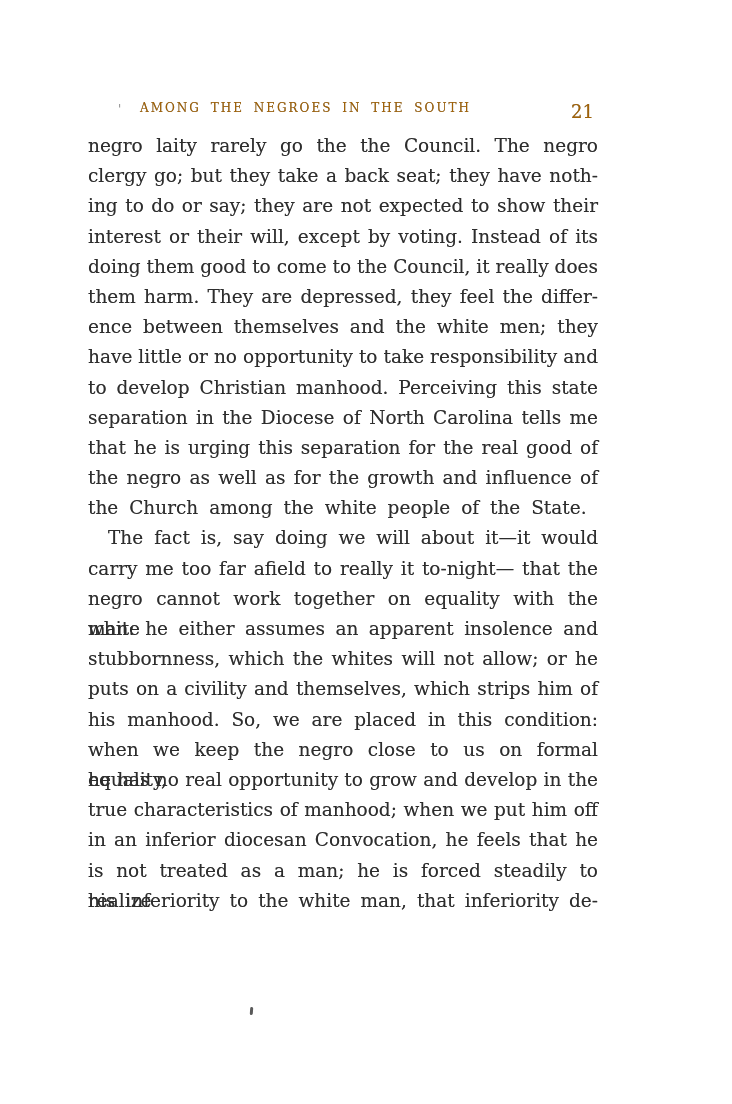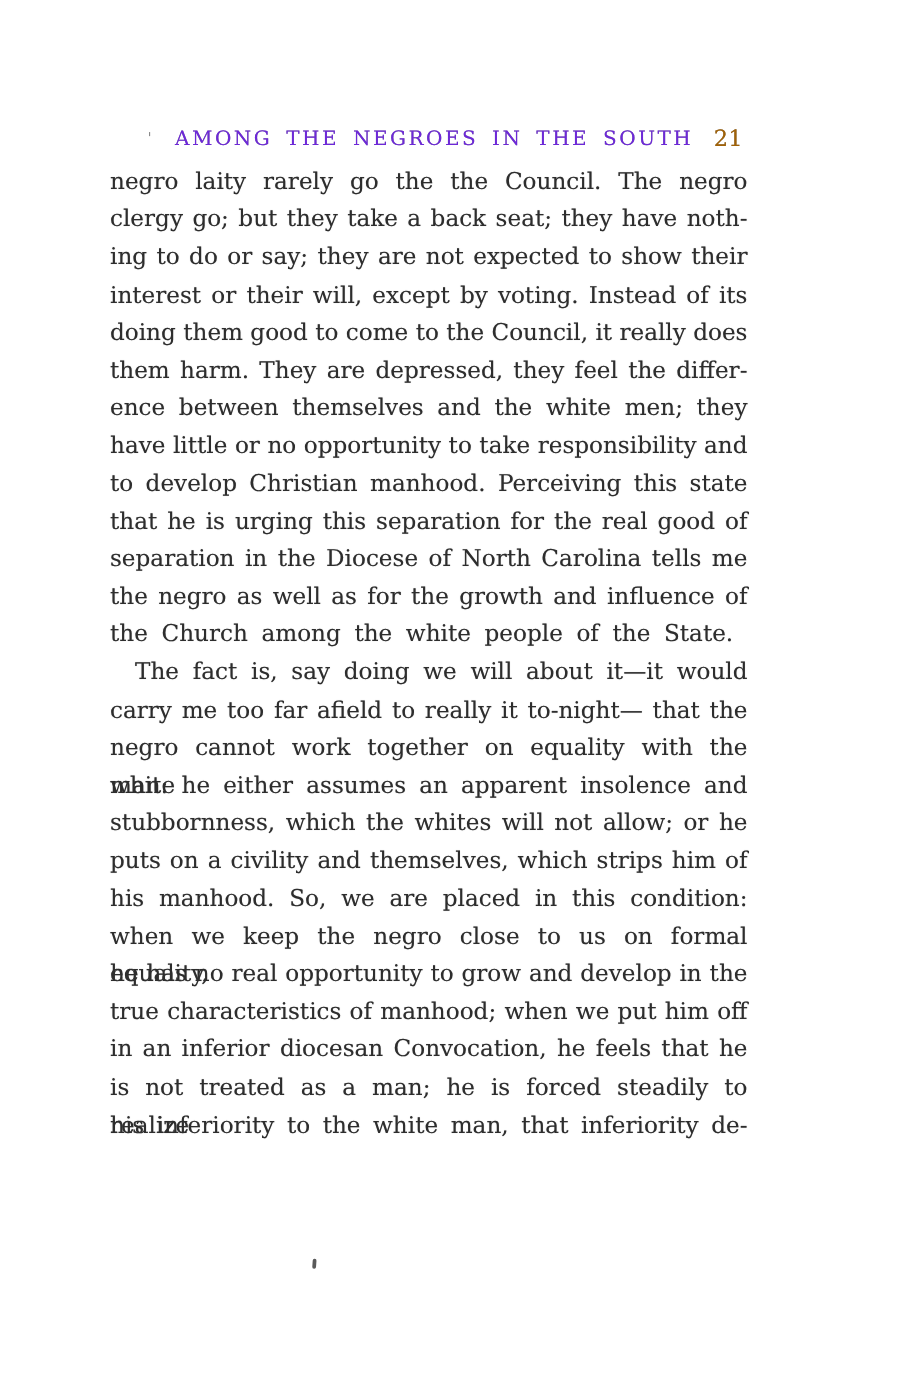--- a/index.html
+++ b/index.html
@@ -31,24 +31,24 @@
     position: absolute;
     left: 30px;
     top: 2px;
     font-size: 12px;
     color: #8a8a8a;
   }
   .running-title {
     position: absolute;
     left: 52px;
     top: 0;
-    font-size: 16px;
+    font-size: 12px;
     letter-spacing: 2px;
     word-spacing: 4px;
-    color: #6d28d9;
+    color: #a16207;
     white-space: nowrap;
     text-shadow: 0 0 0.5px rgba(60,60,60,0.55);
     text-align: center;
   }
   .page-number {
     position: absolute;
     right: 4px;
     top: 0;
     font-size: 18px;
     color: #a16207;
@@ -102,22 +102,22 @@
   <div class="text-block">
     <div class="line">negro laity rarely go the the Council.  The negro</div>
     <div class="line">clergy go; but they take a back seat; they have noth-</div>
     <div class="line">ing to do or say; they are not expected to show their</div>
     <div class="line">interest or their will, except by voting.  Instead of its</div>
     <div class="line">doing them good to come to the Council, it really does</div>
     <div class="line">them harm.  They are depressed, they feel the differ-</div>
     <div class="line">ence between themselves and the white men; they</div>
     <div class="line">have little or no opportunity to take responsibility and</div>
     <div class="line">to develop Christian manhood.  Perceiving this state</div>
+    <div class="line">separation in the Diocese of North Carolina tells me</div>
     <div class="line">that he is urging this separation for the real good of</div>
-    <div class="line">separation in the Diocese of North Carolina tells me</div>
     <div class="line">the negro as well as for the growth and influence of</div>
     <div class="line para-end">the Church among the white people of the State.</div>
     <div class="line indent">The fact is, say doing we will about it—it would</div>
     <div class="line">carry me too far afield to really it to-night— that the</div>
     <div class="line">negro cannot work together on equality with the white</div>
     <div class="line">man: he either assumes an apparent insolence and</div>
     <div class="line">stubbornness, which the whites will not allow; or he</div>
     <div class="line">puts on a civility and themselves, which strips him of</div>
     <div class="line">his manhood.  So, we are placed in this condition:</div>
     <div class="line">when we keep the negro close to us on formal equality,</div>

